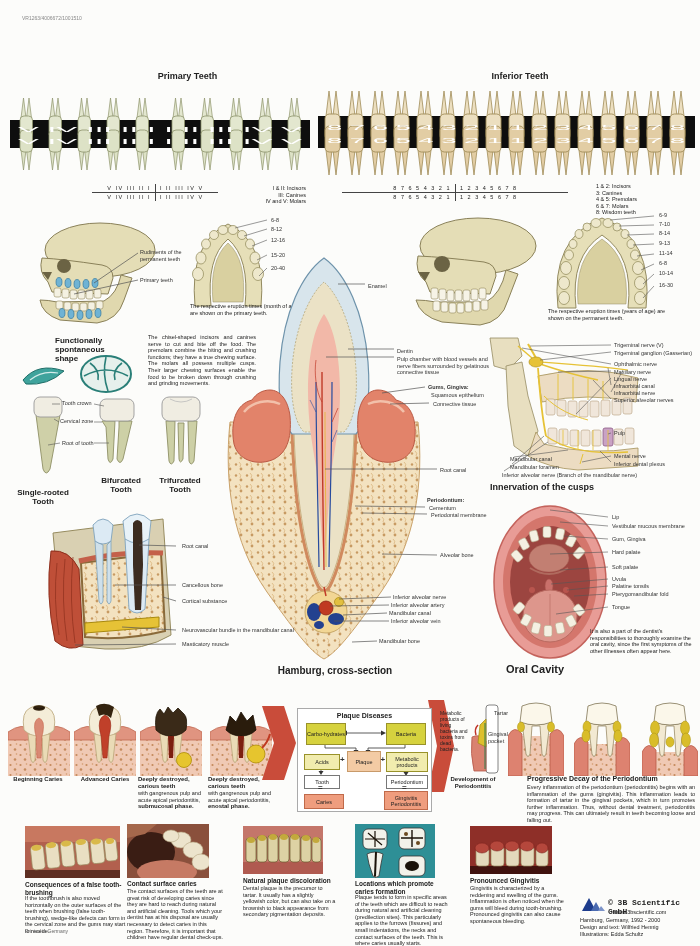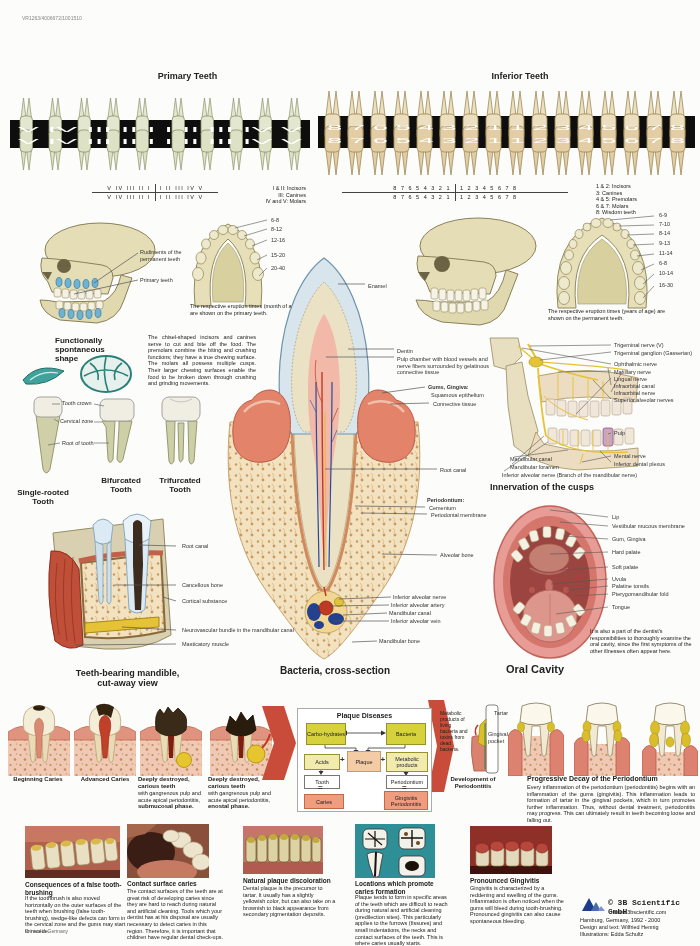--- a/index.html
+++ b/index.html
@@ -378,21 +378,21 @@
 <div class="abs t55 lbl" style="left:440px;top:467px">Root canal</div>
 <div class="abs t55 lbl b" style="left:427px;top:497px">Periodontium:</div>
 <div class="abs t55 lbl" style="left:429px;top:505px">Cementum</div>
 <div class="abs t55 lbl" style="left:431px;top:512px">Periodontal membrane</div>
 <div class="abs t55 lbl" style="left:440px;top:552px">Alveolar bone</div>
 <div class="abs t55 lbl" style="left:393px;top:594px">Inferior alveolar nerve</div>
 <div class="abs t55 lbl" style="left:391px;top:602px">Inferior alveolar artery</div>
 <div class="abs t55 lbl" style="left:389px;top:610px">Mandibular canal</div>
 <div class="abs t55 lbl" style="left:391px;top:618px">Inferior alveolar vein</div>
 <div class="abs t55 lbl" style="left:379px;top:638px">Mandibular bone</div>
-<div class="abs b t10 c" style="left:255px;top:665px;width:160px">Bacteria, cross-section</div>
+<div class="abs b t10 c" style="left:255px;top:665px;width:160px">Hamburg, cross-section</div>
 
 <svg class="abs" style="left:45px;top:505px" width="135" height="168" viewBox="0 0 135 168">
 <path d="M8,28 L118,14 L126,130 Q100,146 60,144 L18,140 Z" fill="#d9d0b2" stroke="#978c60" stroke-width="1"></path>
 <path d="M36,58 L116,48 L120,126 Q80,136 40,132 Z" fill="url(#pBone2)" stroke="#8a6a3a" stroke-width="2"></path>
 <path d="M40,118 L114,112 L114,122 L40,128 Z" fill="#e6c236" stroke="#a8890e" stroke-width="1"></path>
 <path d="M34,56 Q75,46 118,48" stroke="#c4604a" stroke-width="5" fill="none"></path>
 <path d="M6,46 Q0,90 10,136 Q24,148 38,140 L34,64 Q24,44 6,46 Z" fill="#bf4f38" stroke="#8e2f1d" stroke-width="1"></path>
 <path d="M12,58 Q8,95 14,130 M20,54 Q16,95 22,136 M28,52 Q24,95 30,138" stroke="#8e2f1d" stroke-width="0.7" fill="none"></path>
 <path d="M50,36 L54,96 Q56,102 58,96 L58,40 Z M62,40 L62,96 Q64,102 66,96 L66,36 Z" fill="#cfe0ea" stroke="#7fa3bc" stroke-width="0.8"></path>
 <path d="M48,20 Q58,8 68,20 L66,36 Q58,42 50,36 Z" fill="#dceaf4" stroke="#7fa3bc" stroke-width="0.9"></path>
@@ -405,22 +405,20 @@
         <path d="M118,92 L131,96"></path>
         <path d="M77,122 L131,125"></path>
         <path d="M30,140 L131,139"></path>
 </g>
 </svg>
 <div class="abs t55 lbl" style="left:182px;top:543px">Root canal</div>
 <div class="abs t55 lbl" style="left:182px;top:582px">Cancellous bone</div>
 <div class="abs t55 lbl" style="left:182px;top:598px">Cortical substance</div>
 <div class="abs t55 lbl nw" style="left:182px;top:627px">Neurovascular bundle in the mandibular canal</div>
 <div class="abs t55 lbl" style="left:182px;top:641px">Masticatory muscle</div>
-<div class="abs b t9 c pre" style="left:60px;top:668px;width:135px">Teeth-bearing mandible,
-cut-away view</div>
 
 <svg class="abs" style="left:488px;top:336px" width="212" height="158" viewBox="0 0 212 158">
 <path d="M2,2 L30,2 L34,20 L20,34 L6,30 Z" fill="#e8dfc0" stroke="#968c62" stroke-width="0.8"></path>
 <path d="M18,30 L34,26 L40,60 L50,95 L40,120 L26,110 L20,70 Z" fill="#e8dfc0" stroke="#968c62" stroke-width="0.8"></path>
 <path d="M50,40 Q100,28 150,42 L148,66 Q100,56 54,66 Z" fill="#ecdcc2" stroke="#a39158" stroke-width="0.8"></path>
 <g fill="#f0e6da" stroke="#b5a07e" stroke-width="0.6">
 <rect x="58" y="63" width="9" height="16" rx="2"></rect>
         <rect x="69" y="64" width="9" height="16" rx="2"></rect>
         <rect x="80" y="65" width="9" height="16" rx="2"></rect>
         <rect x="91" y="65" width="9" height="16" rx="2"></rect>

